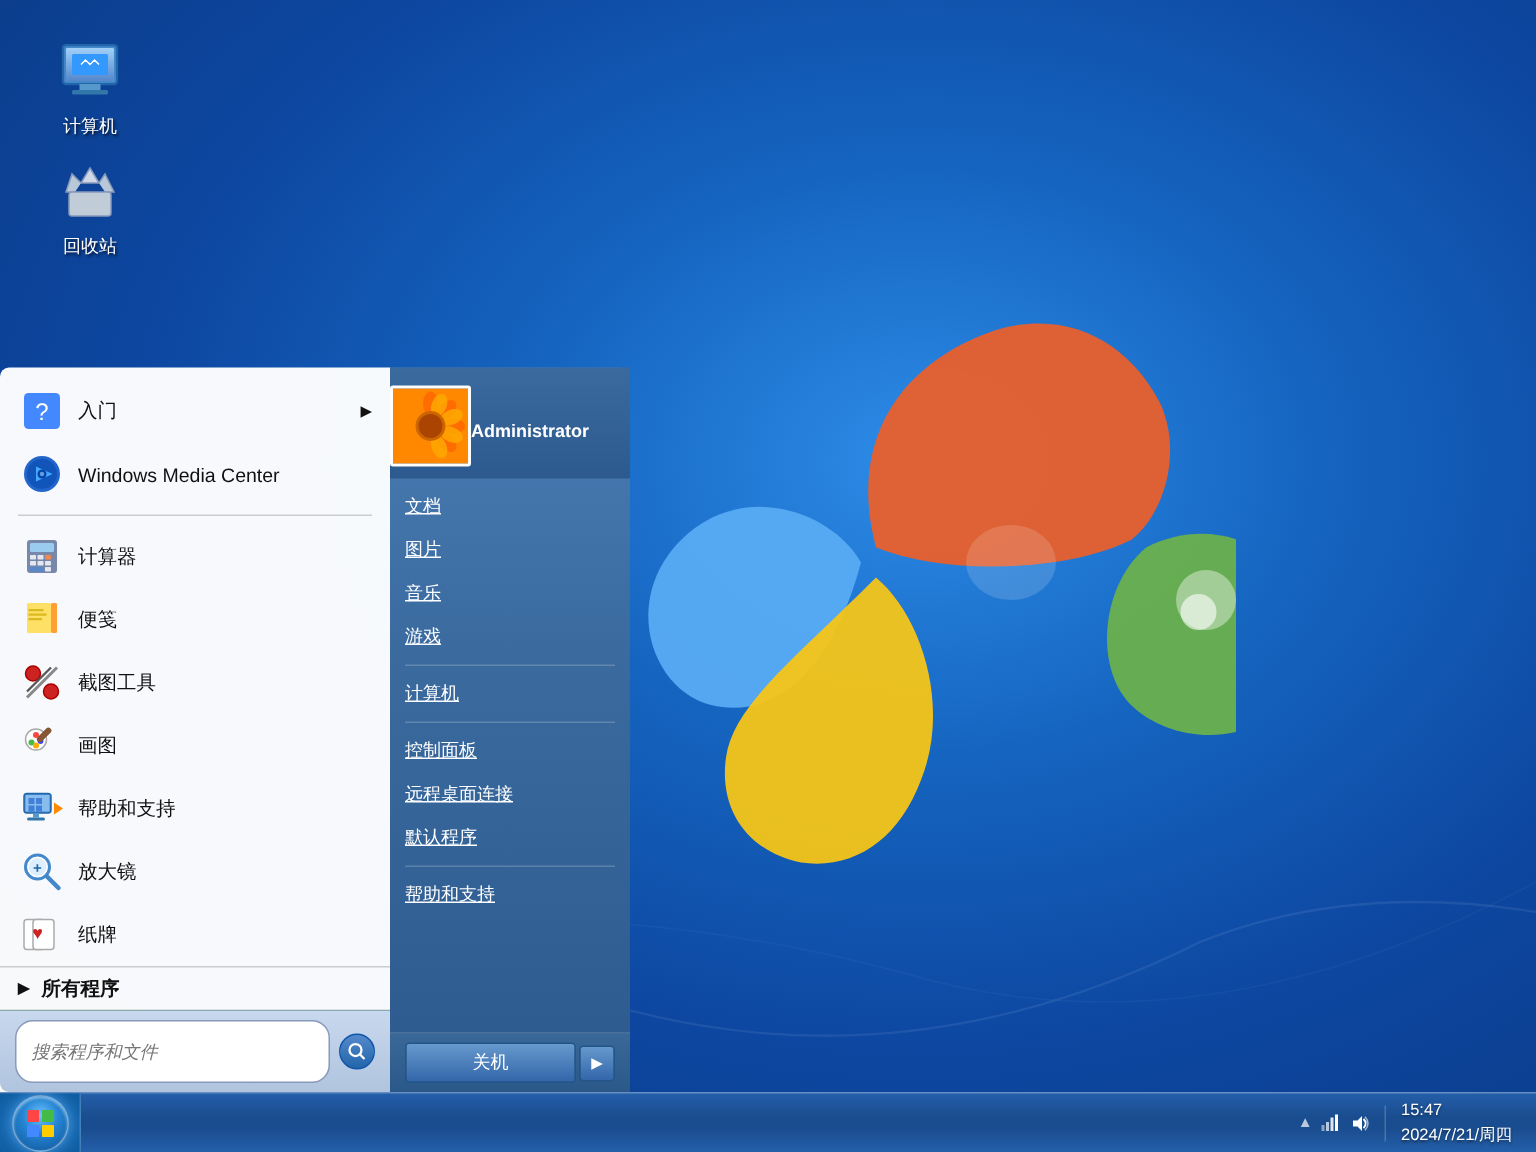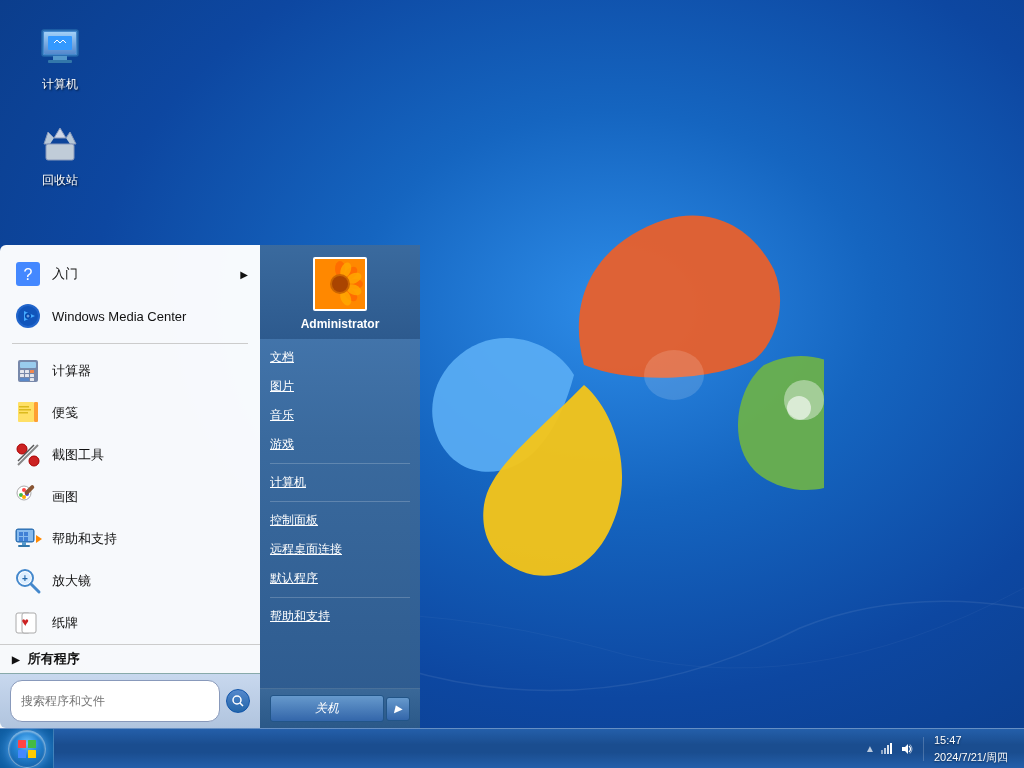--- a/index.html
+++ b/index.html
@@ -225,20 +225,21 @@
     }
     .search-input {
       flex: 1;
       border: 1px solid #8899bb;
       border-radius: 12px;
       padding: 13px 10px;
       font-size: 12px;
       outline: none;
       background: white;
       color: #7f1d1d;
+      font-style: italic;
     }
     .search-btn {
       width: 24px;
       height: 24px;
       background: linear-gradient(to bottom, #5588cc, #2266aa);
       border-radius: 50%;
       margin-left: 6px;
       display: flex;
       align-items: center;
       justify-content: center;
@@ -253,21 +254,20 @@
       width: 160px;
       background: linear-gradient(to bottom, #4a7db5 0%, #3a6a9e 40%, #2d5a8e 100%);
       border-radius: 0 6px 0 0;
       display: flex;
       flex-direction: column;
       padding-top: 0;
     }
 
     .user-section {
       display: flex;
-      flex-direction: column;
       align-items: center;
       padding: 12px 0 8px 0;
       background: linear-gradient(to bottom, #3a6a9e, #2d5a8e);
     }
     .user-avatar {
       width: 54px;
       height: 54px;
       border-radius: 2px;
       background: linear-gradient(135deg, #ff7700, #ffaa00);
       display: flex;
@@ -302,21 +302,20 @@
       background: rgba(255,255,255,0.2);
       margin: 4px 10px;
     }
 
     .shutdown-bar {
       display: flex;
       align-items: center;
       padding: 6px 10px;
       background: linear-gradient(to bottom, #3a6898, #2a5888);
       border-top: 1px solid rgba(255,255,255,0.15);
-      font-style: italic;
     }
     .shutdown-btn {
       flex: 1;
       background: linear-gradient(to bottom, #6699cc, #3366aa);
       border: 1px solid #225588;
       border-radius: 3px;
       color: white;
       font-size: 12px;
       padding: 4px 8px;
       cursor: pointer;
@@ -378,21 +377,21 @@
           </linearGradient>
         </defs>
 
         <rect x="10" y="10" width="24" height="14" fill="#3399ff" rx="1"></rect>
         <path d="M16,17 L19,14 L22,17 L25,14 L28,17" stroke="white" stroke-width="1" fill="none"></path>
       </svg>
     </div>
     <span class="icon-label">计算机</span>
   </div>
 
-  <div class="desktop-icon" style="top: 116px; left: 20px;">
+  <div class="desktop-icon" style="top: 100px; left: 20px;">
     <div class="icon-img">
       <svg width="44" height="44" viewBox="0 0 44 44">
         <polygon points="22,6 28,16 16,16" fill="#d0d8e8" stroke="#8899bb" stroke-width="1"></polygon>
         <path d="M28,16 L32,10 L38,22 L32,22" fill="#b8c8d8" stroke="#8899bb" stroke-width="1"></path>
         <path d="M16,16 L10,10 L6,22 L12,22" fill="#b8c8d8" stroke="#8899bb" stroke-width="1"></path>
         <rect x="8" y="22" width="28" height="16" rx="2" fill="#c0ccd8" stroke="#8899bb" stroke-width="1"></rect>
       </svg>
     </div>
     <span class="icon-label">回收站</span>
   </div>

